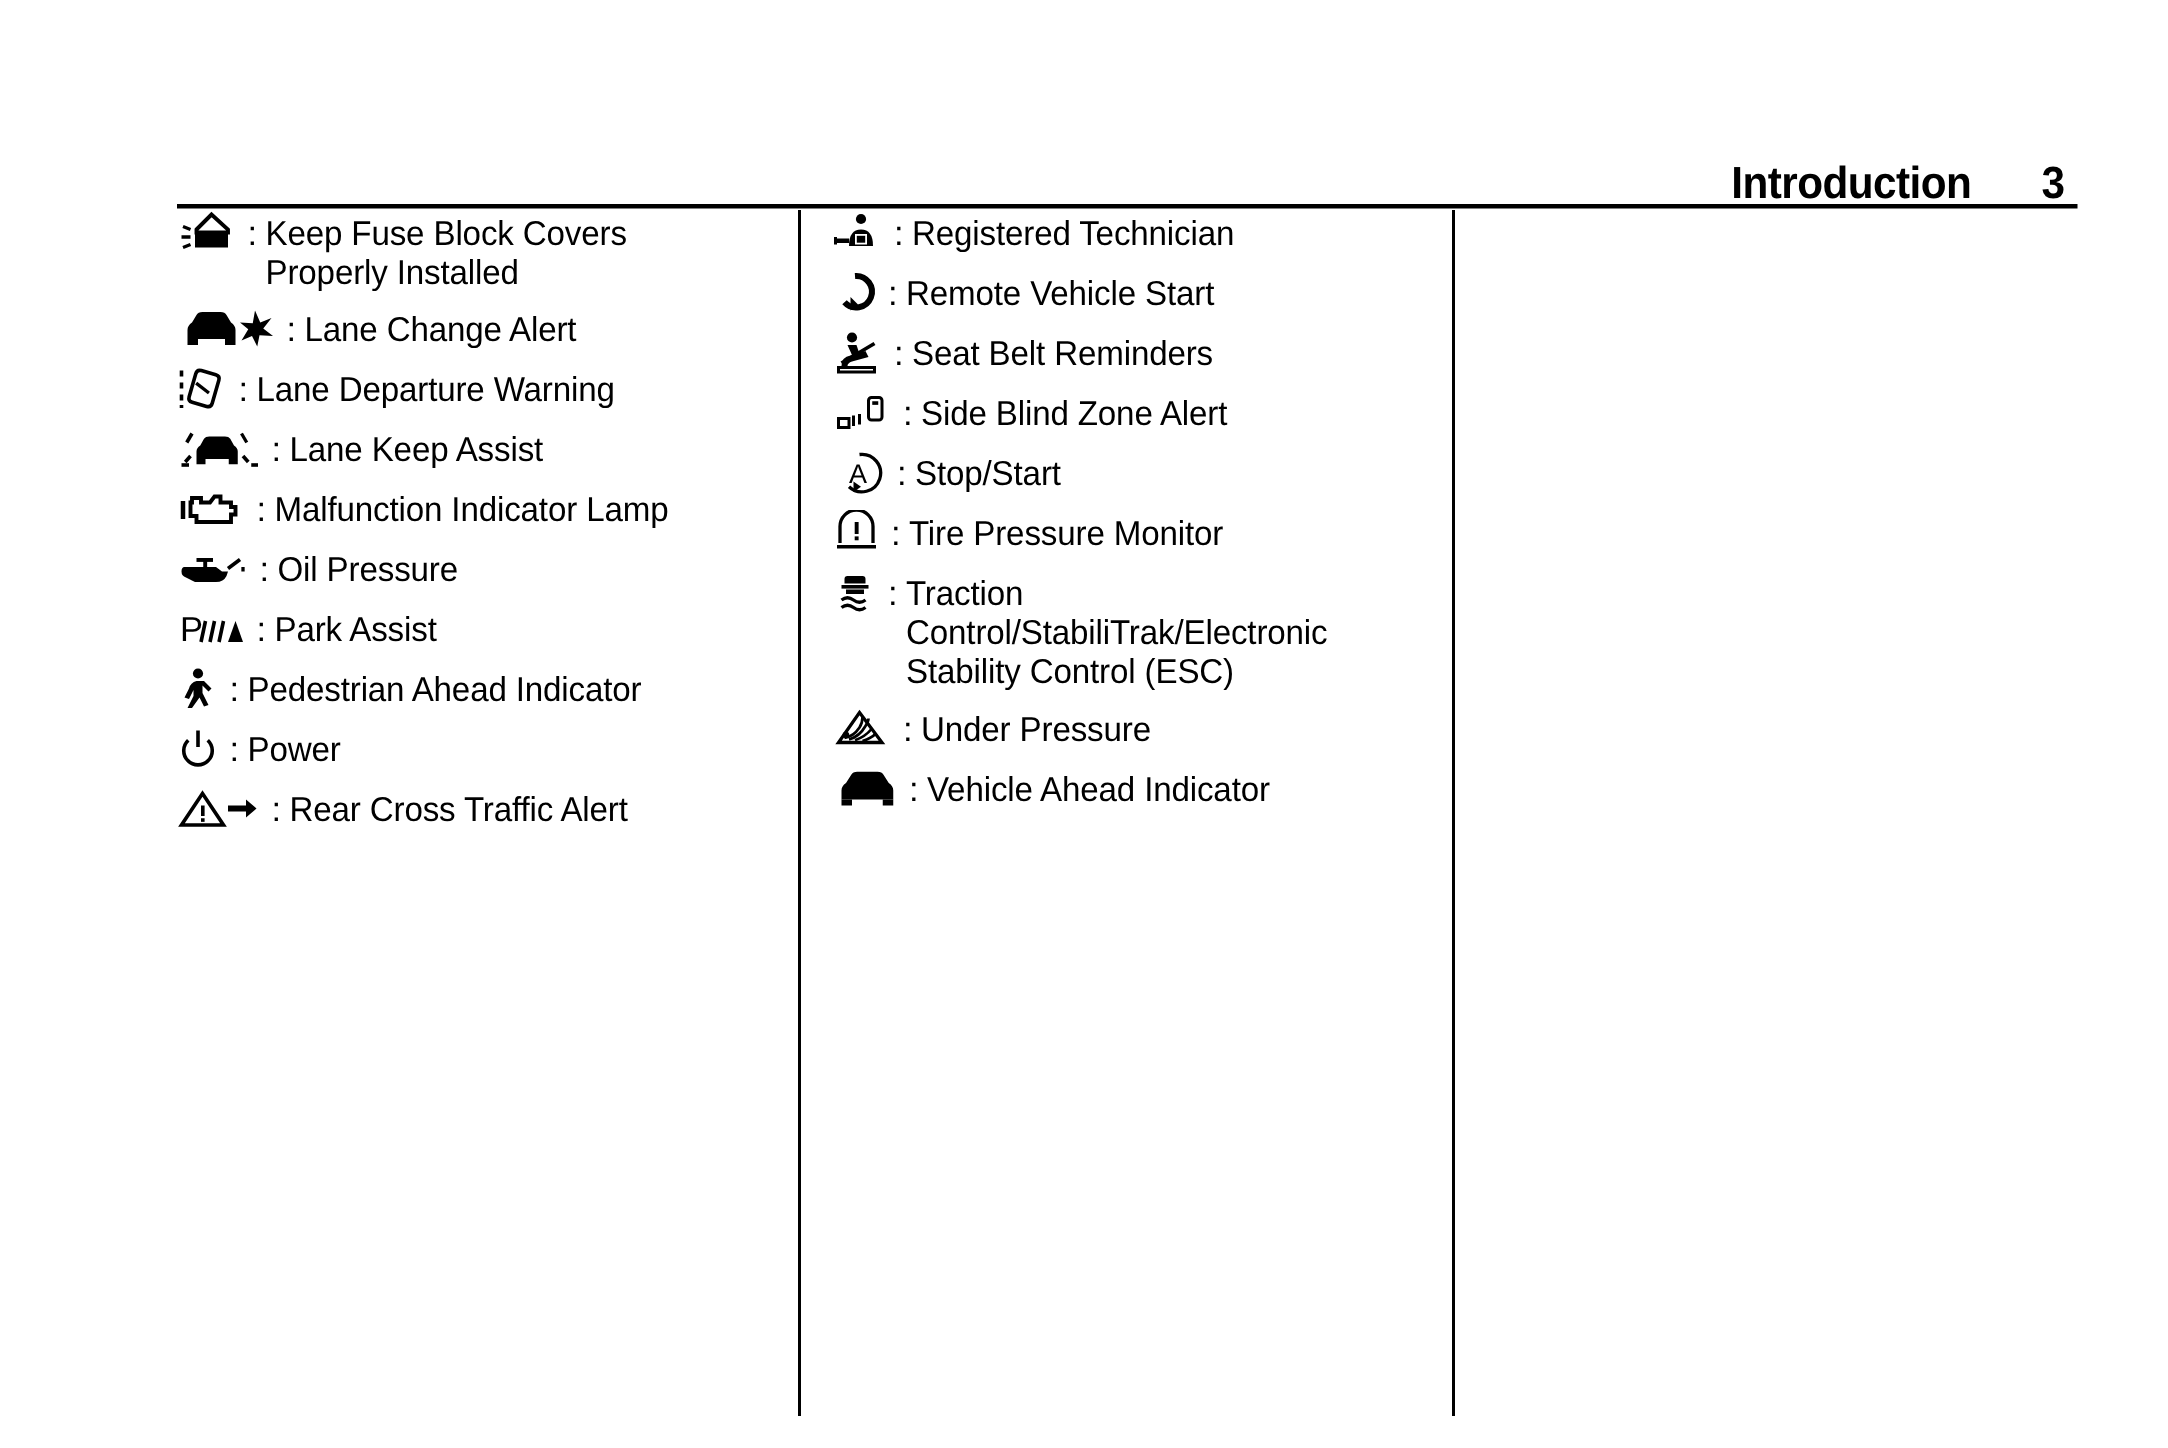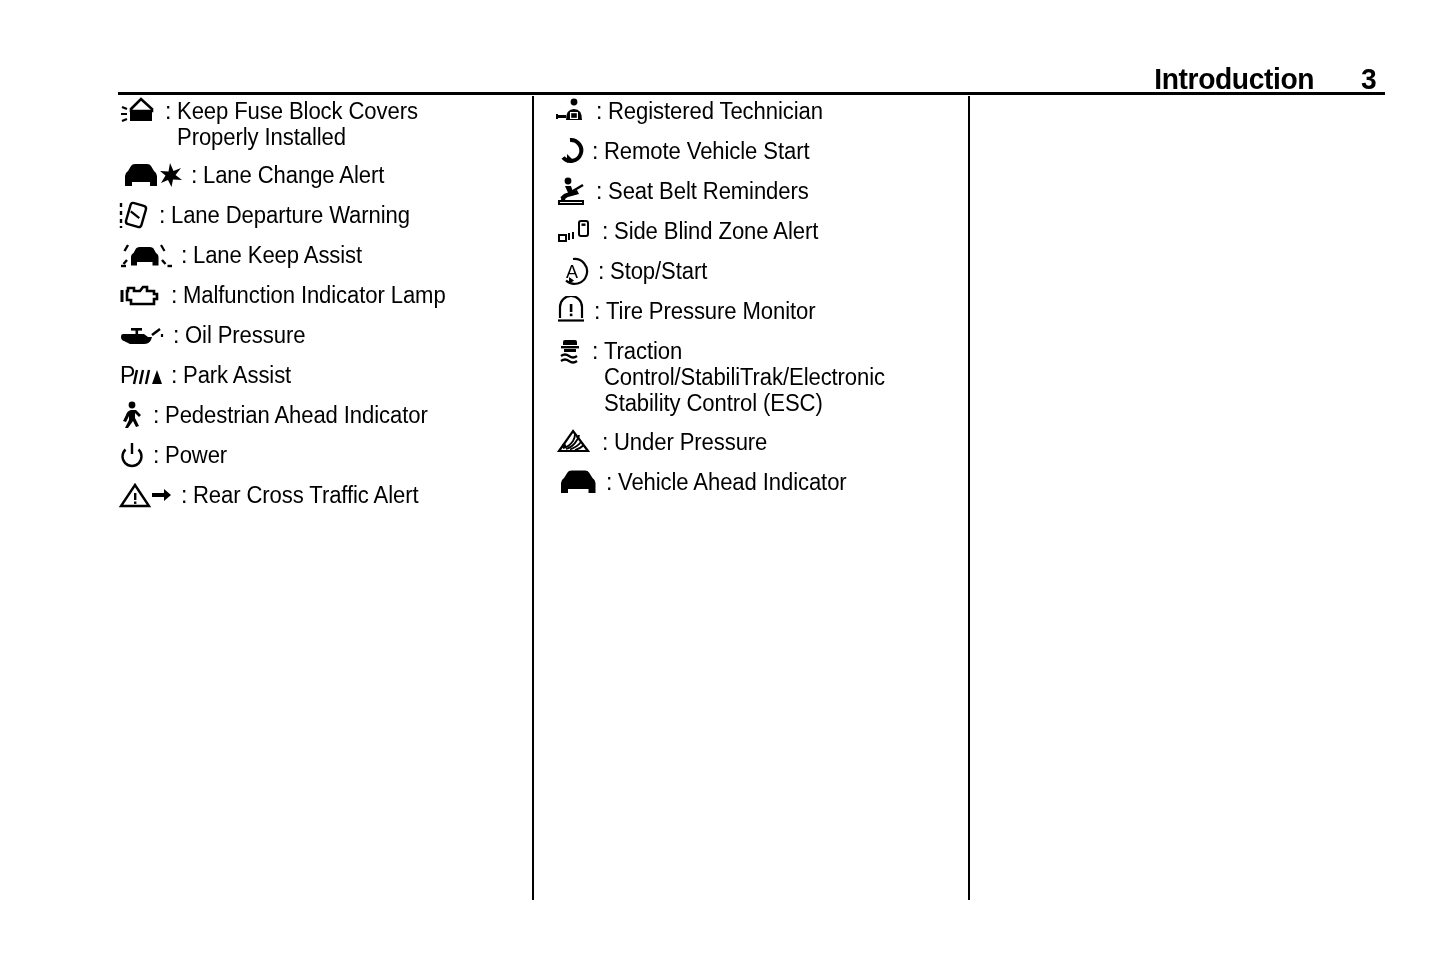--- a/index.html
+++ b/index.html
@@ -12,20 +12,21 @@
     height: 965px;
     font-family: "Liberation Sans", sans-serif;
     color: #000000;
     position: relative;
     overflow: hidden;
   }
 
   .page {
     position: absolute;
     inset: 0;
+    margin-top: 44px;
   }
 
   
   .header {
     position: absolute;
     left: 118px;
     top: 48px;
     width: 1267px;
     height: 46px;
     display: flex;

